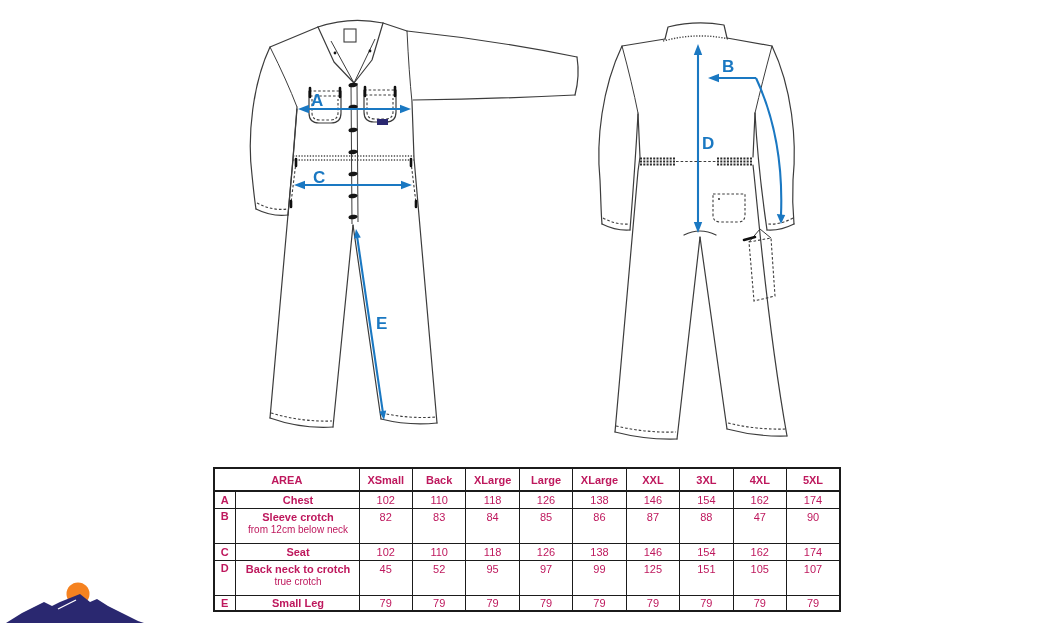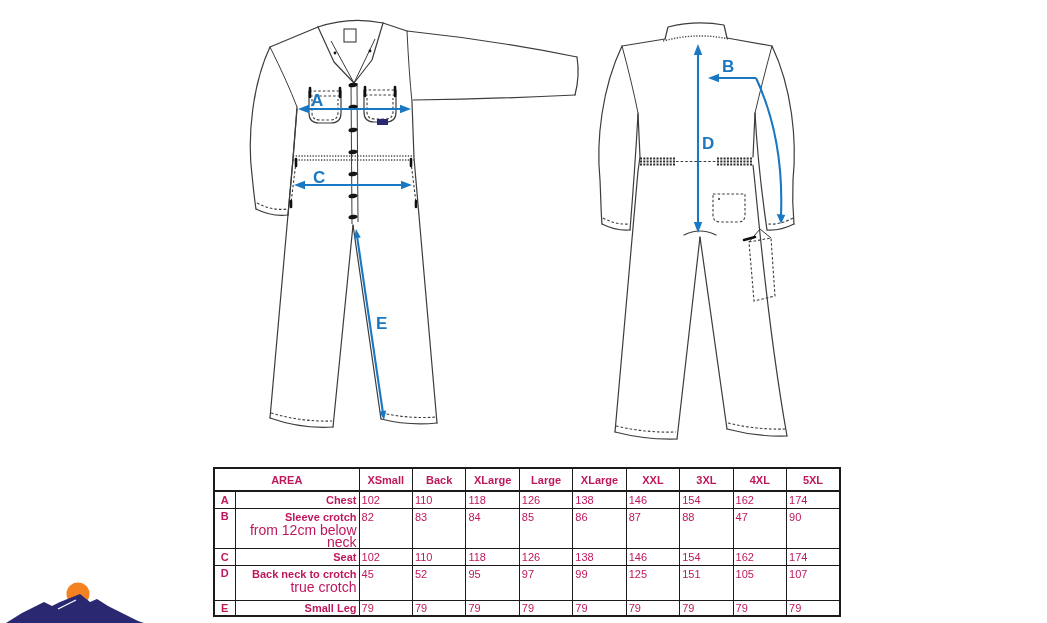--- a/index.html
+++ b/index.html
@@ -27,26 +27,26 @@
     border:2px solid #1b1b1b; }
   .size-table th, .size-table td { border:1.4px solid #1b1b1b; padding:0 2px;
     font-size:11px; overflow:hidden; }
   .size-table thead th { font-weight:bold; text-align:center;
     border-bottom:2.4px solid #1b1b1b; }
   .size-table thead tr { height:23px; }
   tr.h-s { height:17px; }
   tr.h-d { height:35px; }
   tr.h-e { height:16px; }
   td.c-letter { text-align:center; font-weight:bold; vertical-align:middle; }
-  td.c-name   { text-align:right; padding-left:4px; vertical-align:middle;margin-left:21px; }
-  td.c-val    { vertical-align:middle; }
+  td.c-name   { text-align:center; padding-left:4px; vertical-align:middle;margin-left:21px; }
+  td.c-val    { text-align:center; vertical-align:middle; }
   tr.h-d td.c-name, tr.h-d td.c-letter { vertical-align:top; padding-top:1px; }
   tr.h-d td.c-val { vertical-align:top; padding-top:2px; }
   .nm  { display:block; font-weight:bold; line-height:14px; }
-  .sub { display:block; font-weight:normal; font-size:14px; line-height:12px; }
+  .sub { display:block; font-weight:normal; font-size:10px; line-height:12px; }
   .sub:empty { display:none; }
 </style>
 </head>
 <body>
 
 <svg class="abs" style="left:243px; top:3px;" width="350" height="440" viewBox="0 0 350 440">
 
   <g>
     <path class="g" d="M75,24 Q107,13 140,20"></path>
     <path class="g" d="M75,24 L91,59 L111,80"></path>

